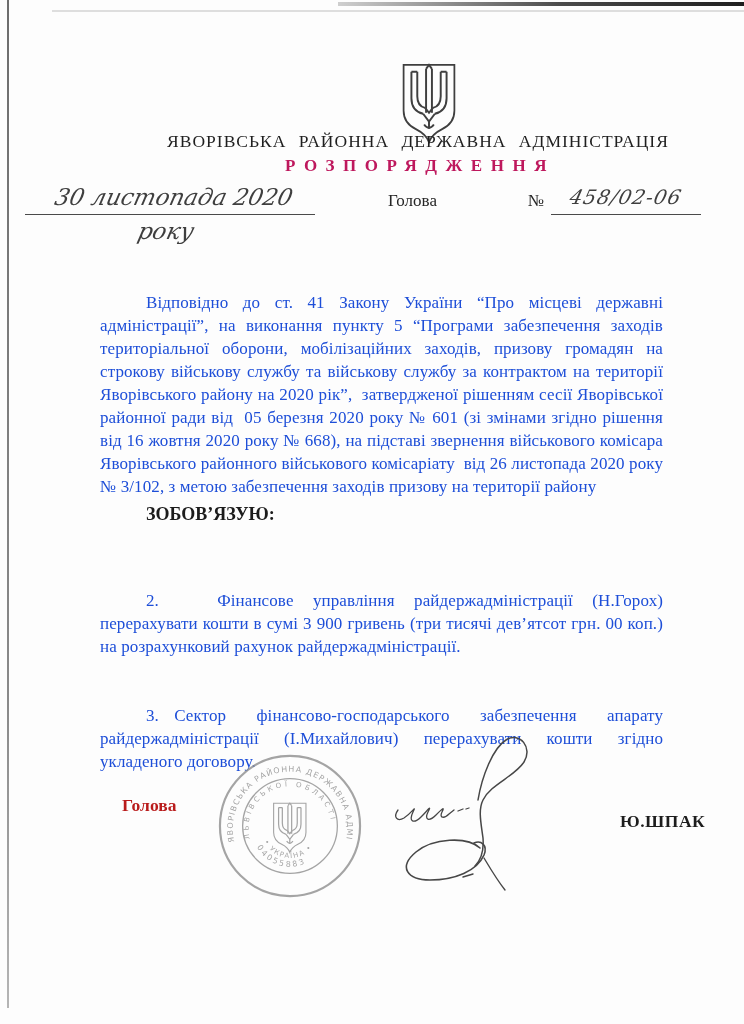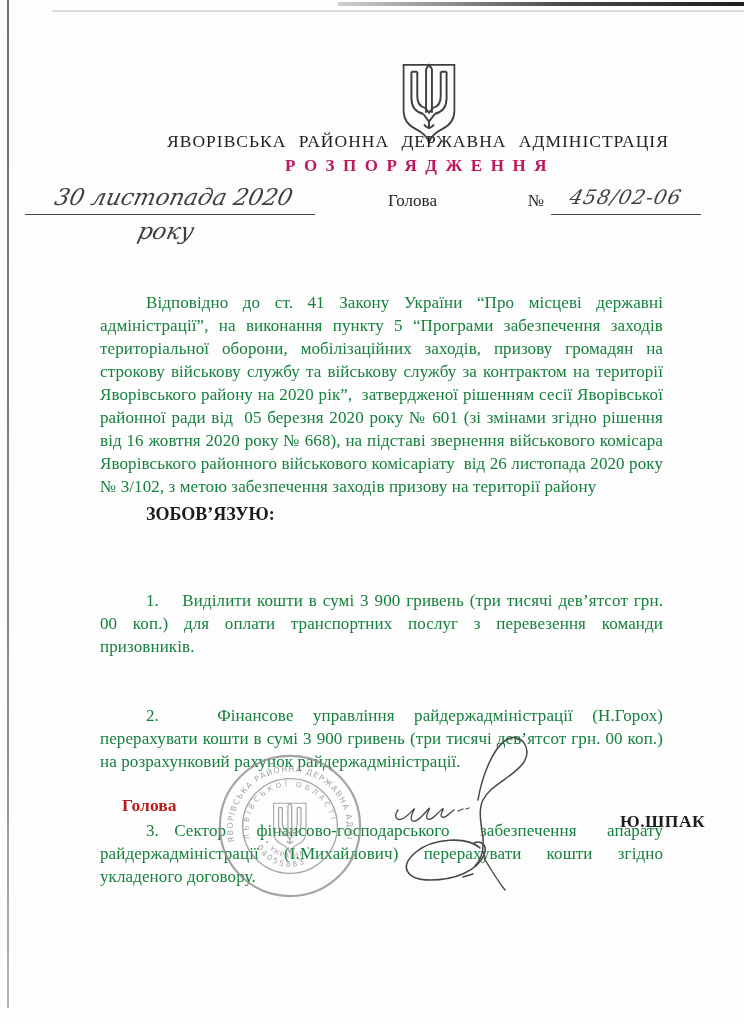--- a/index.html
+++ b/index.html
@@ -30,21 +30,21 @@
   .hw{display:inline-block;font-family:"DejaVu Serif", serif;font-style:italic;
     transform:skewX(-13deg);color:#3f3f3f;}
   .hw-date{font-size:23px;line-height:34px;}
   .hw-num{font-size:20px;line-height:34px;letter-spacing:1px;}
   .city{position:absolute;left:388px;top:191px;font-size:17px;}
   .num-label{position:absolute;left:528px;top:191px;font-size:17px;}
   
   .subject{position:absolute;left:100px;top:245px;font-size:17.5px;
     font-weight:bold;font-style:italic;color:#1f1f1f;}
   .doc-text{font-size:17px;line-height:23px;text-align:justify;white-space:pre-wrap;
-    letter-spacing:0.1px;color:#15803d;}
+    letter-spacing:0.1px;color:#1d4ed8;}
   .preamble{position:absolute;left:100px;top:291px;width:563px;text-indent:46px;}
   .order-word{position:absolute;left:146px;top:504px;font-size:18px;font-weight:bold;color:#1b1b1b;text-align:center;}
   .items{position:absolute;left:100px;top:543px;width:563px;}
   .items p{margin:0;text-indent:46px;}
   
   .signer-title{position:absolute;left:122px;top:795px;font-size:17.5px;font-weight:bold;color:#b91c1c;}
   .signer-name{position:absolute;left:620px;top:795px;font-size:17.5px;font-weight:bold;
     letter-spacing:0.5px;color:#1d1d1d;margin-top:16px;}
   .stamp{position:absolute;left:216px;top:752px;width:148px;height:148px;
     color:#8f8f8f;opacity:0.8;}
@@ -94,21 +94,20 @@
   <div class="u-line u-num">
     <span class="hw hw-num">458/02-06</span>
   </div>
 
 
   <div class="doc-text preamble">Відповідно до ст. 41 Закону України “Про місцеві державні адміністрації”, на виконання пункту 5 “Програми забезпечення заходів територіальної оборони, мобілізаційних заходів, призову громадян на строкову військову службу та військову службу за контрактом на території Яворівського району на 2020 рік”,  затвердженої рішенням сесії Яворівської районної ради від  05 березня 2020 року № 601 (зі змінами згідно рішення  від 16 жовтня 2020 року № 668), на підставі звернення військового комісара Яворівського районного військового комісаріату  від 26 листопада 2020 року № 3/102, з метою забезпечення заходів призову на території району</div>
 
   <div class="order-word">ЗОБОВ’ЯЗУЮ:</div>
 
   <div class="doc-text items">
-    <p>1.    Виділити кошти в сумі 3 900 гривень (три тисячі дев’ятсот грн. 00 коп.) для оплати транспортних послуг з перевезення команди призовників.</p>
     <p>2.   Фінансове управління райдержадміністрації (Н.Горох) перерахувати кошти в сумі 3 900 гривень (три тисячі дев’ятсот грн. 00 коп.) на розрахунковий рахунок райдержадміністрації.</p>
     <p>3.   Сектор      фінансово-господарського      забезпечення      апарату райдержадміністрації (І.Михайлович) перерахувати кошти згідно укладеного договору.</p>
   </div>
 
   <div class="signer-title">Голова</div>
   <div class="signer-name">Ю.ШПАК</div>
 
   <svg class="stamp" viewBox="0 0 150 150">
     <defs>
       <path id="arcOuter" d="M 18.5,91 A 58,58 0 1 1 131.5,91"></path>

